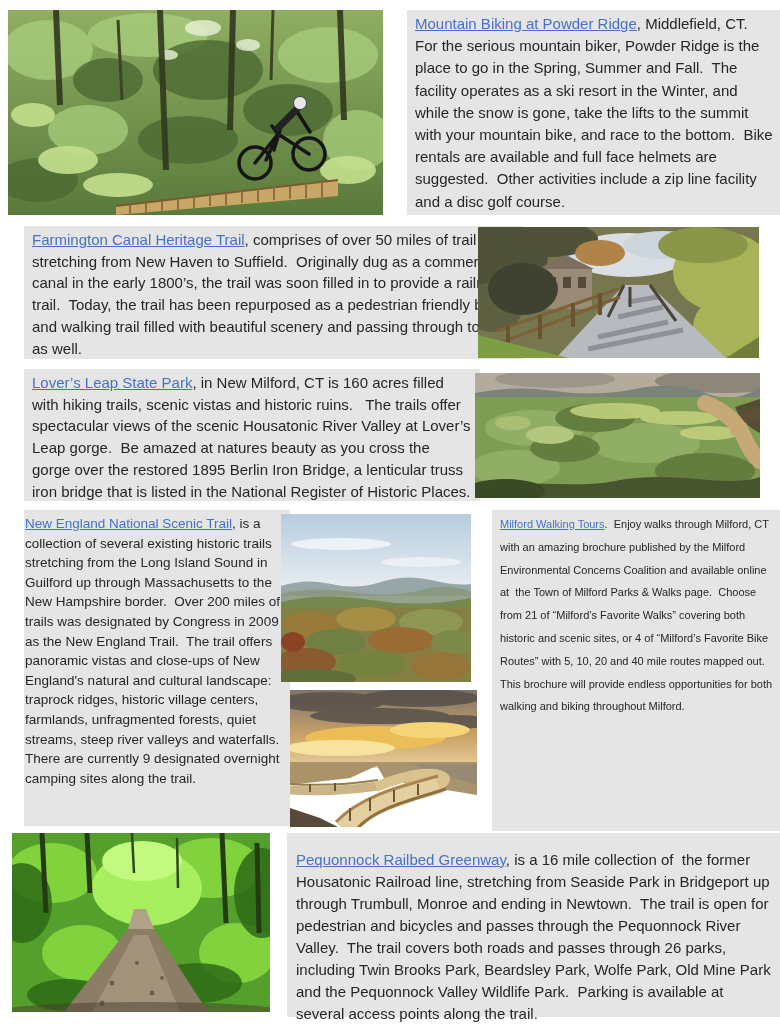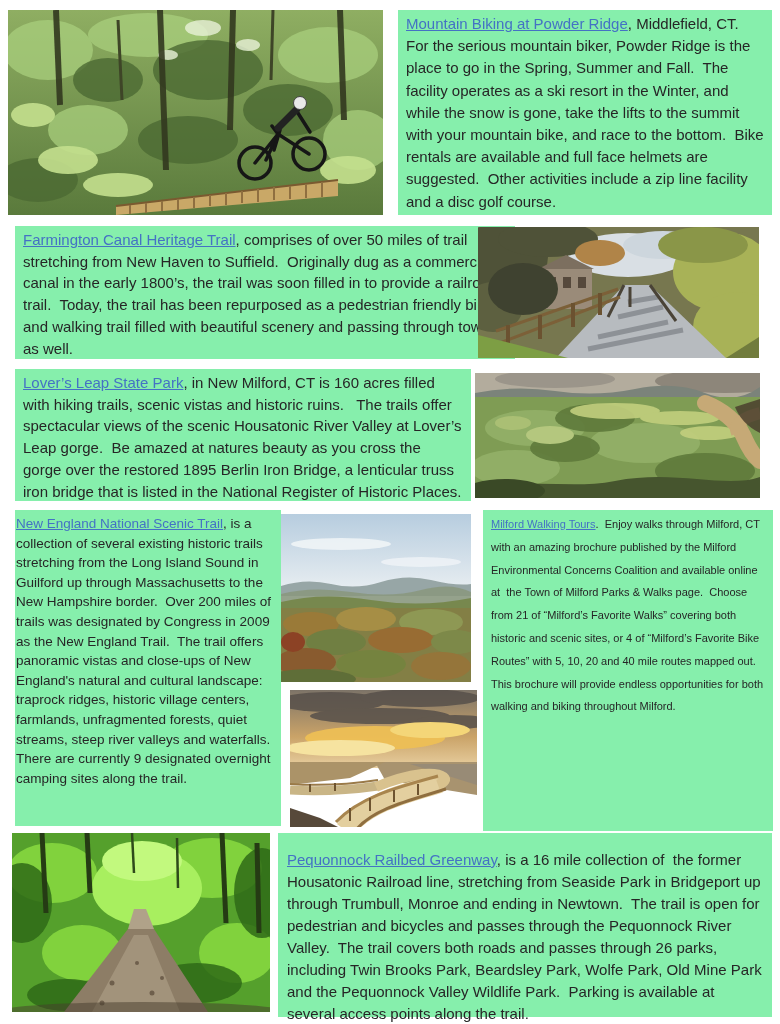--- a/index.html
+++ b/index.html
@@ -1,22 +1,22 @@
 <!DOCTYPE html>
 <html><head>
 <meta charset="utf-8">
 <style>
   html,body{margin:0;padding:0;background:#ffffff;}
   .page{
     position:relative;width:780px;height:1024px;background:#ffffff;
     font-family:"Liberation Sans",sans-serif;color:#262626;overflow:hidden;
   }
   .textbox{
-    position:absolute;background:#86efac;box-sizing:border-box;
-    padding:3px 8px 4px 8px;color:#262626;
+    position:absolute;background:#e5e5e5;box-sizing:border-box;
+    padding:3px 8px 4px 8px;color:#262626;margin-left:9px;
   }
   .textbox span{white-space:pre-wrap;}
   .lnk{color:#4472c4;text-decoration:underline;cursor:pointer;}
   .photo{position:absolute;display:block;}
 </style>
 </head>
 <body>
 
 <div class="page">
 

